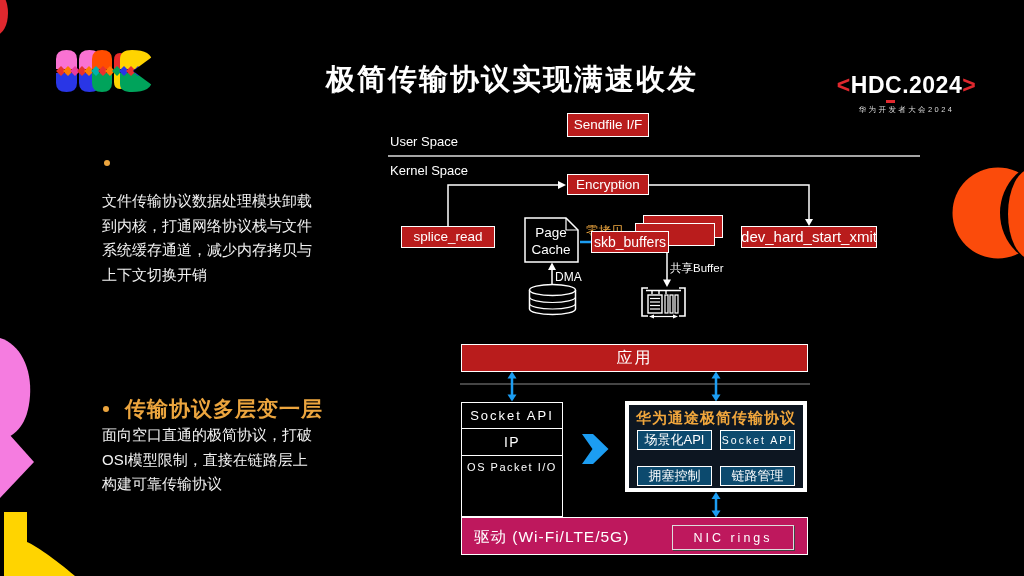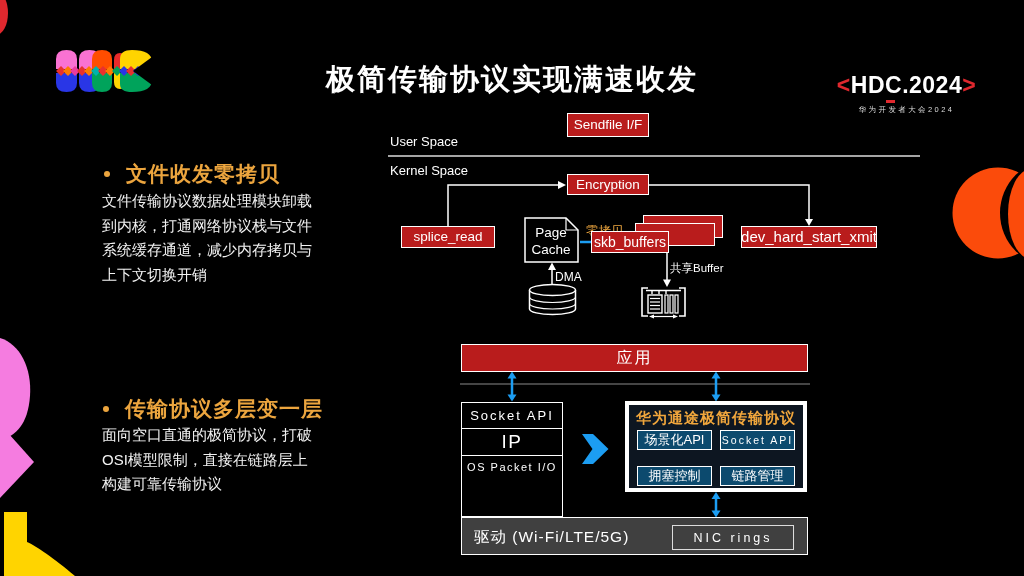--- a/index.html
+++ b/index.html
@@ -22,32 +22,32 @@
                color:#ECA53E;letter-spacing:1px;z-index:3;}
   .bullet-dot{width:6px;height:6px;border-radius:50%;background:#ECA53E;margin-right:16px;flex:0 0 auto;}
   .bullet-body{position:absolute;width:220px;font-size:15px;line-height:24.5px;color:#F2F2F2;z-index:3;}
   
   #pstack{left:461px;top:402px;width:102px;height:115px;border:1.5px solid #fff;background:#000;z-index:3;}
   #pstack .row{display:flex;align-items:center;justify-content:center;color:#fff;box-sizing:border-box;}
   #pstack .r1{height:25px;font-size:13px;letter-spacing:2px;}
   #pstack .r2{height:38px;border-top:1.5px solid #fff;display:flex;}
   #pstack .r2 div{flex:1;display:flex;align-items:center;justify-content:center;font-size:14px;letter-spacing:1.5px;}
   #pstack .r2 .tcp{border-right:1.5px solid #fff;}
-  #pstack .r3{height:27px;border-top:1.5px solid #fff;font-size:19px;letter-spacing:1.5px;}
+  #pstack .r3{height:27px;border-top:1.5px solid #fff;font-size:14px;letter-spacing:1.5px;}
   #pstack .r4{height:22px;border-top:1.5px solid #fff;font-size:11px;letter-spacing:1.5px;}
   
   #hwbox{left:625px;top:401px;width:182px;height:91px;border:4px solid #ffffff;background:#0D1621;z-index:3;}
   #hwbox .hw-title{margin-top:4px;text-align:center;font-size:15px;font-weight:bold;color:#F0A63C;letter-spacing:1px;}
   #hwbox .cells{position:absolute;left:8px;top:25px;right:8px;bottom:8px;display:grid;
                 grid-template-columns:1fr 1fr;grid-template-rows:1fr 1fr;gap:16px 8px;}
   #hwbox .cell{border:1.2px solid #fff;background:#0c4a6e;display:flex;align-items:center;
                justify-content:center;font-size:13px;color:#fff;}
   #hwbox .cell.en{font-size:10.5px;letter-spacing:2px;}
   
-  #driver{left:461px;top:517px;width:347px;height:38px;border:1.5px solid #fff;background:#404040;z-index:3;}
+  #driver{left:461px;top:517px;width:347px;height:38px;border:1.5px solid #fff;background:#be185d;z-index:3;}
   #driver .drv-label{position:absolute;left:12px;top:9px;font-size:15.5px;letter-spacing:1px;}
   #nic-rings{position:absolute;left:210px;top:7px;width:120px;height:23px;border:1.5px solid #ddd;
              box-shadow:1px 1px 0 #444;display:flex;align-items:center;justify-content:center;
              font-size:12.5px;letter-spacing:3px;}
   svg{display:block;}
   .ovl{position:absolute;left:0;top:0;z-index:1;}
   .deco{position:absolute;z-index:0;}
 </style>
 </head>
 <body>
@@ -107,21 +107,20 @@
   <div id="title" class="abs">极简传输协议实现满速收发</div>
 
   <div id="hdc-logo" class="abs">
     <div class="main"><span class="bracket">&lt;</span><span>HDC.2024</span><span class="bracket">&gt;</span></div>
     <div class="c-underline"></div>
     <div class="tagline">华为开发者大会2024</div>
   </div>
 
   <div class="bullet-head" style="left:104px;top:160px;">
     <span class="bullet-dot"></span>
-    <span>文件收发零拷贝</span>
   </div>
   <div class="bullet-body" style="left:102px;top:189px;">文件传输协议数据处理模块卸载到内核，打通网络协议栈与文件系统缓存通道，减少内存拷贝与上下文切换开销</div>
 
   <div class="bullet-head" style="left:103px;top:395px;">
     <span class="bullet-dot"></span>
     <span>传输协议多层变一层</span>
   </div>
   <div class="bullet-body" style="left:102px;top:423px;">面向空口直通的极简协议，打破OSI模型限制，直接在链路层上构建可靠传输协议</div>
 
   <svg class="ovl" width="1024" height="576" viewBox="0 0 1024 576">

